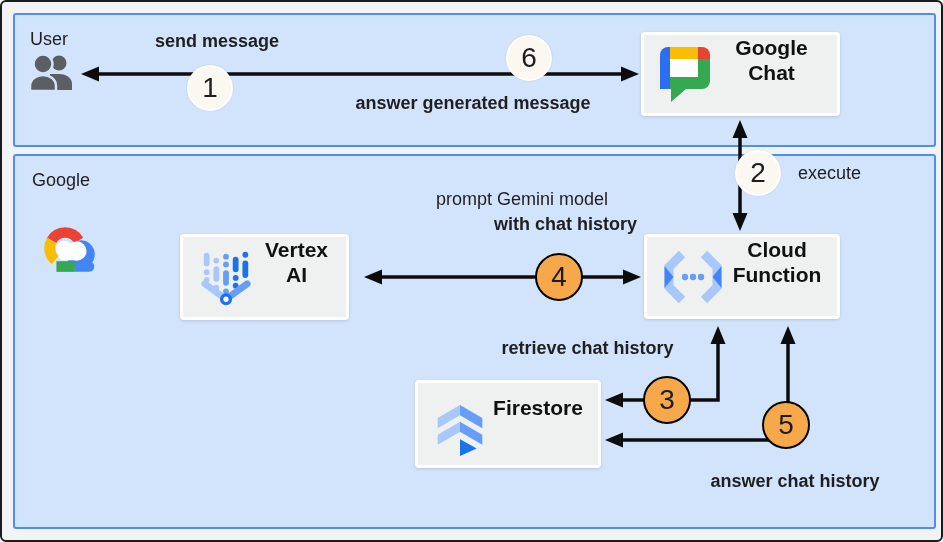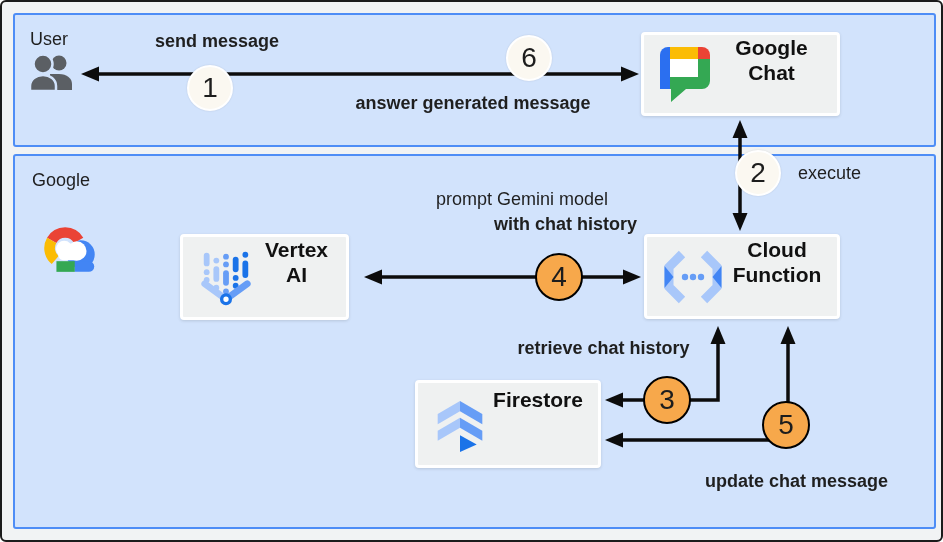--- a/index.html
+++ b/index.html
@@ -98,22 +98,22 @@
     </g>
   </svg>
 
   <div class="edge-label center" style="left:115px;top:29px;width:200px;">send message</div>
   <div class="edge-label center" style="left:348px;top:91px;width:246px;">answer generated message</div>
   <div class="edge-label" style="left:796px;top:161px;font-weight:500;">execute</div>
   <div class="edge-label center" style="left:405px;top:185px;width:230px;line-height:25px;">
     <div class="light">prompt Gemini model</div>
     <div class="heavy">with chat history</div>
   </div>
-  <div class="edge-label center heavy" style="left:493px;top:336px;width:185px;margin-left:16px;">retrieve chat history</div>
-  <div class="edge-label center heavy" style="left:703px;top:469px;width:180px;">update chat message</div>
+  <div class="edge-label center heavy" style="left:493px;top:336px;width:185px;">retrieve chat history</div>
+  <div class="edge-label center heavy" style="left:703px;top:469px;width:180px;">answer chat history</div>
 
   <div class="card" style="left:639px;top:30px;width:199px;height:84px;padding:0 6px 0 12px;">
     <span class="icon">
       <svg width="56" height="58" viewBox="0 0 56 58">
         <path d="M12,2 H14 V44 H4 V10 A8,8 0 0 1 12,2 Z" fill="#2b6ff0"></path>
         <rect x="14" y="2" width="28" height="12" fill="#fbbc04"></rect>
         <path d="M42,2 H46 A8,8 0 0 1 54,10 V14 H42 Z" fill="#ea4335"></path>
         <path d="M42,14 L54,14 L54,36 A8,8 0 0 1 46,44 L30,44 L15,57 L15,44 L14,44 L14,32 L42,32 Z" fill="#34a853"></path>
         <rect x="14" y="14" width="28" height="18" fill="#fff"></rect>
       </svg>
@@ -174,21 +174,21 @@
         <circle cx="32" cy="27" r="3.2" fill="#669df6"></circle>
         <circle cx="40" cy="27" r="3.2" fill="#669df6"></circle>
       </svg>
     </span>
     <span class="title">
       <div>Cloud</div>
       <div>Function</div>
     </span>
   </div>
 
-  <div class="card" style="left:413px;top:378px;width:186px;height:88px;padding:4px 8px 0 16px;">
+  <div class="card" style="left:413px;top:378px;width:186px;height:88px;padding:12px 8px 0 16px;">
     <span class="icon">
       <svg width="52" height="60" viewBox="0 0 56 62">
         <polygon points="4,18 28,4 28,15 4,29" fill="#a8c7fa"></polygon>
         <polygon points="28,4 52,18 52,29 28,15" fill="#669df6"></polygon>
         <polygon points="4,36 28,22 28,33 4,47" fill="#a8c7fa"></polygon>
         <polygon points="28,22 52,36 52,47 28,33" fill="#669df6"></polygon>
         <polygon points="28,41 46,51 28,59" fill="#1a73e8"></polygon>
       </svg>
     </span>
     <span class="title">Firestore</span>

